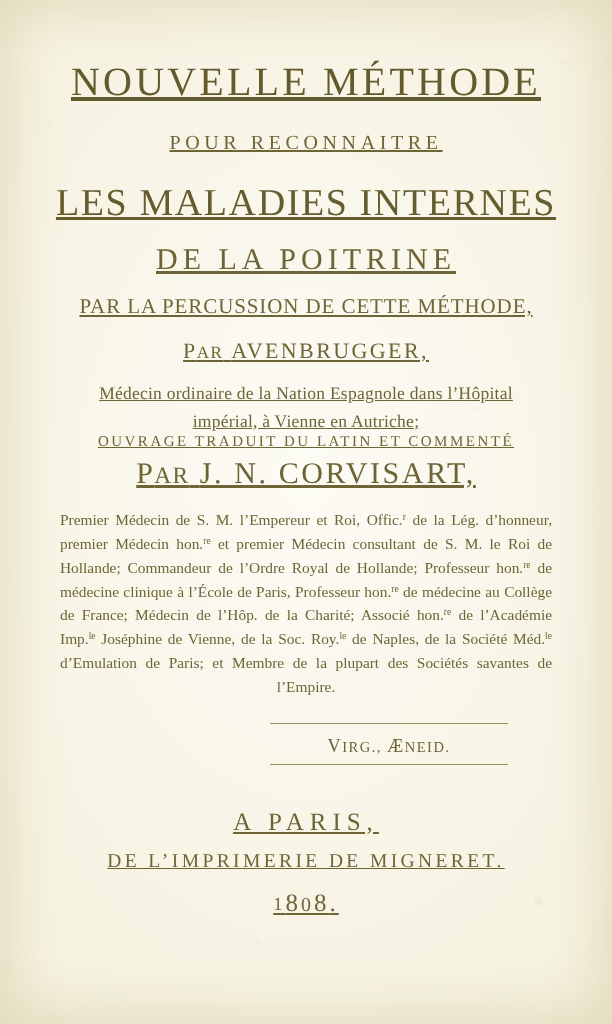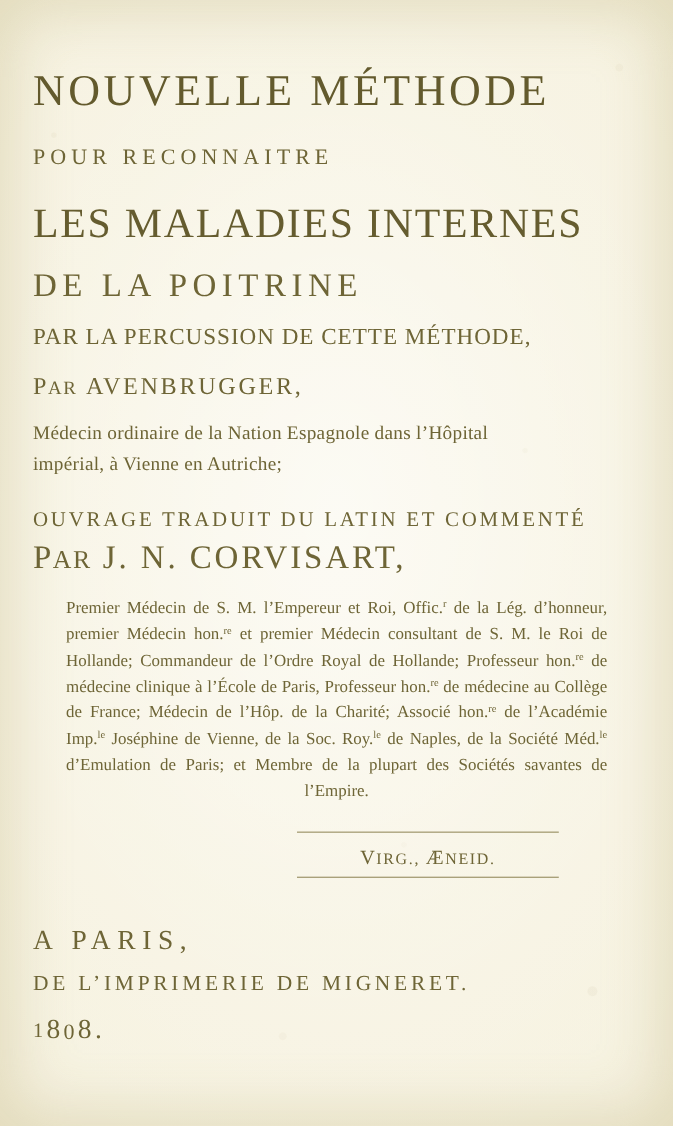--- a/index.html
+++ b/index.html
@@ -56,24 +56,25 @@
   }
 
   .content {
     position: relative;
     z-index: 2;
     padding: 0 30px;
   }
 
   
   .line {
-    text-align: left;
+    text-align: center;
     white-space: nowrap;
     color: #6e6536;
     text-rendering: geometricPrecision;
+    text-decoration: underline;
   }
 
   
   .t-main {
     font-size: 40px;
     letter-spacing: 3.2px;
     margin-top: 58px;
     color: #635a2d;
   }
   .t-sub1 {
@@ -121,23 +122,22 @@
   .t-affil {
     font-size: 17.5px;
     letter-spacing: 0.25px;
     margin-top: 16px;
     line-height: 1.52;
   }
   .t-affil .l2 { margin-top: 1px; }
 
   
   .t-translated {
-    font-size: 19px;
+    font-size: 15px;
     letter-spacing: 2.5px;
-    margin-top: 28px;
   }
 
   
   .creds {
     margin: 17px auto 0;
     width: 492px;
     font-size: 15.4px;
     line-height: 1.545;
     text-align: justify;
     text-align-last: center;

